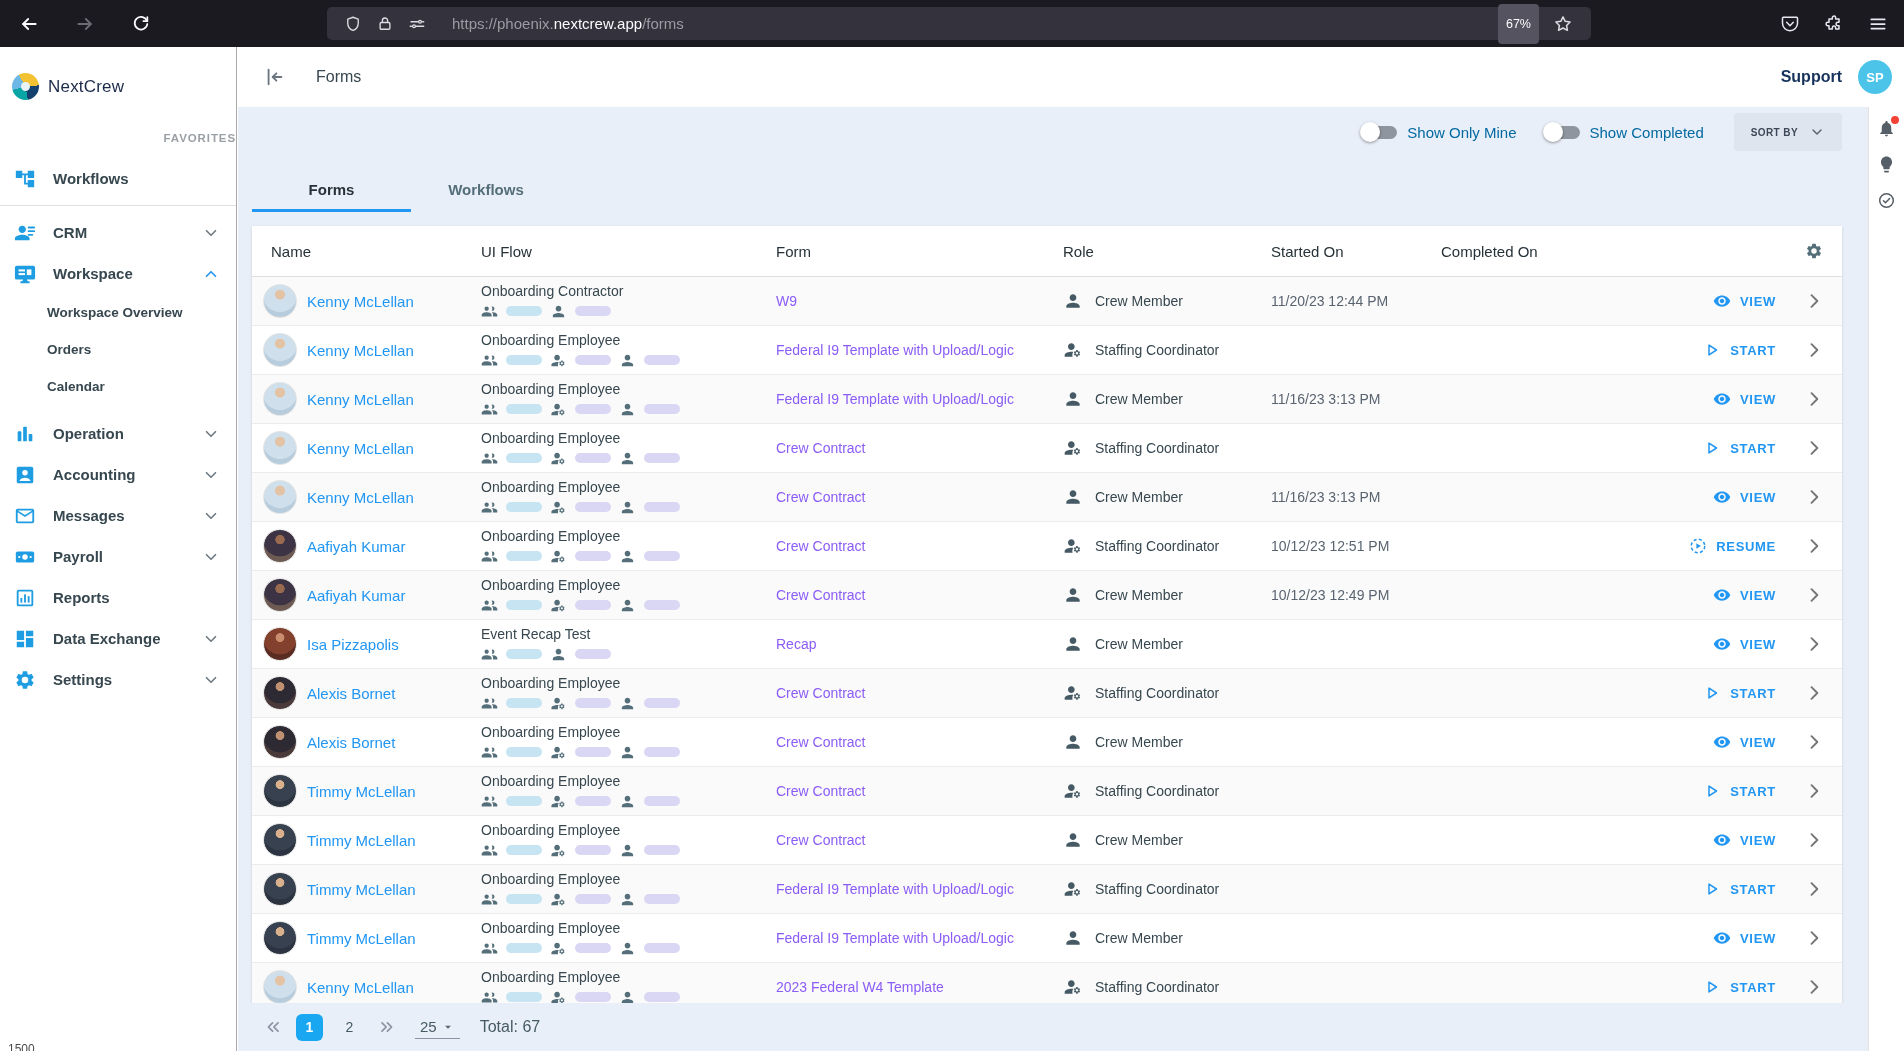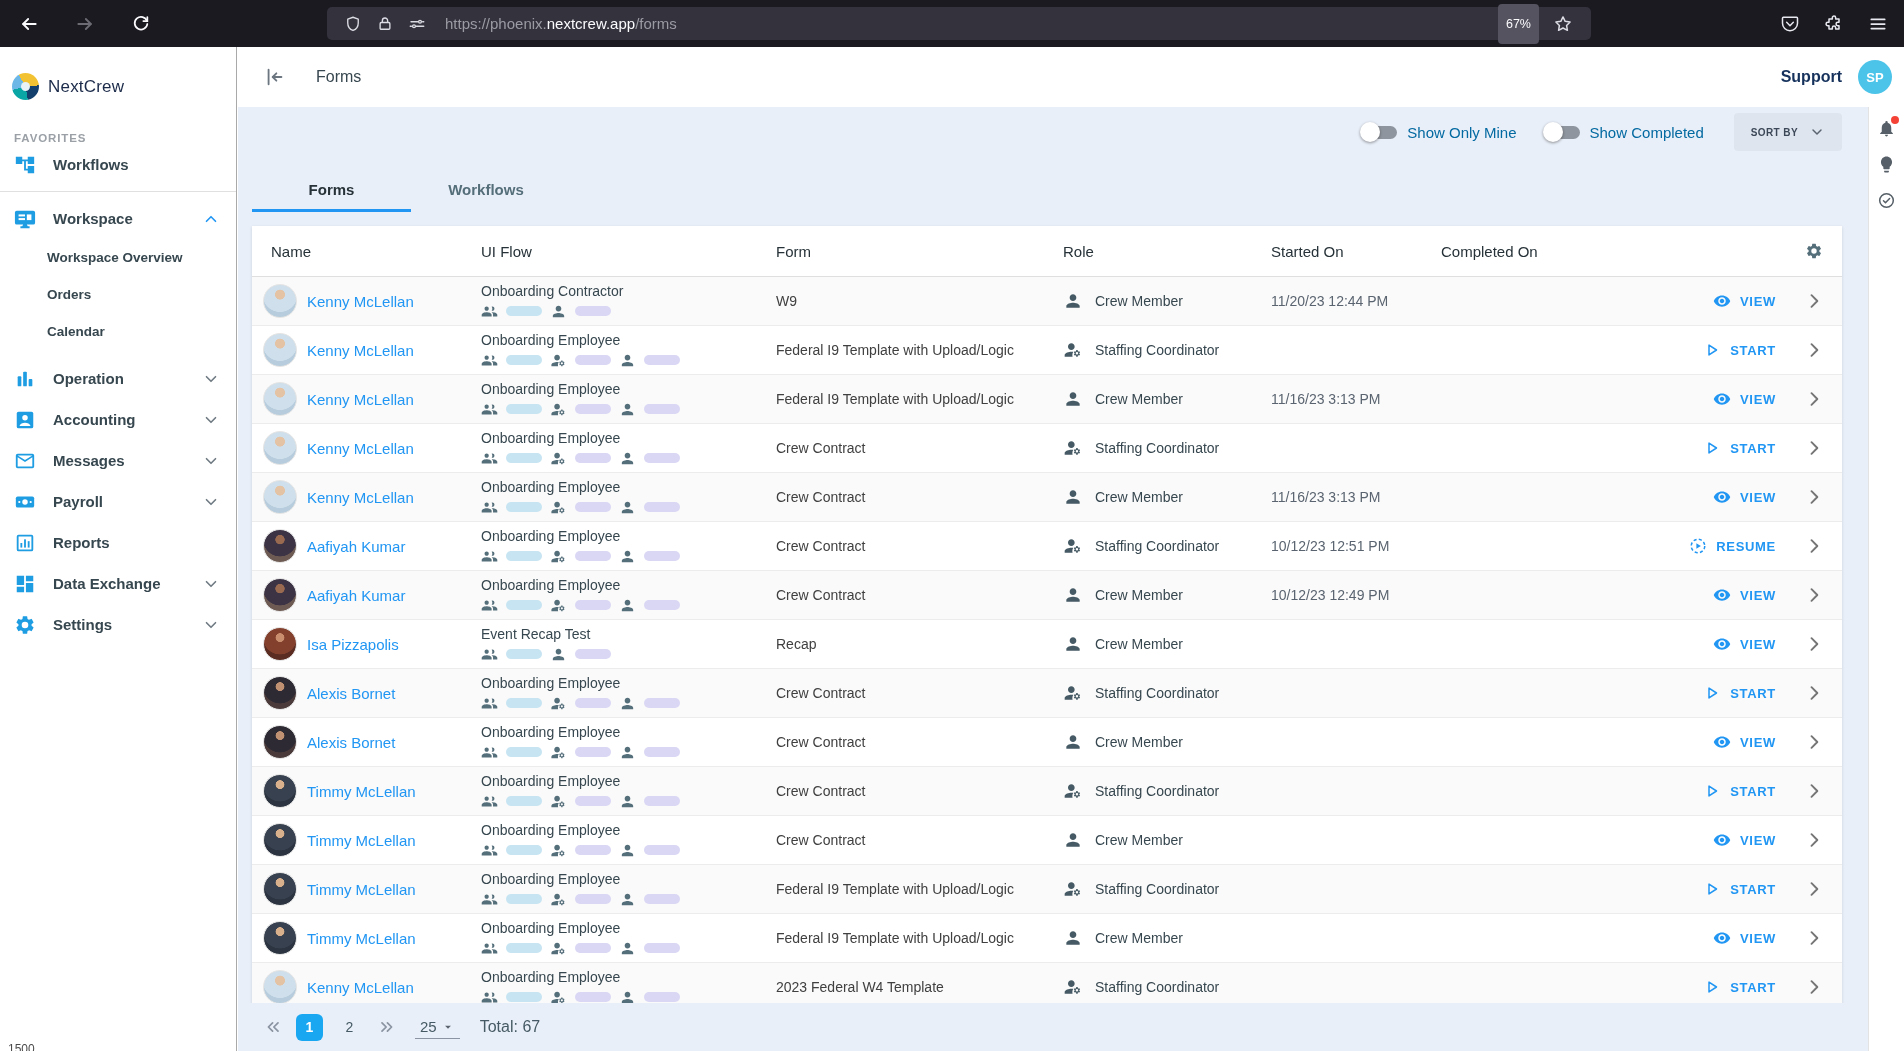--- a/index.html
+++ b/index.html
@@ -7,34 +7,34 @@
   svg { display:block; width:100%; height:100%; }
   .ic { display:inline-block; flex:none; }
 
   
   .browser-bar { position:absolute; left:0; top:0; width:100%; height:47px; background:#1b1a21; display:flex; align-items:center; z-index:50; }
   .bb-btn { width:30px; height:30px; color:#fbfbfe; display:grid; place-items:center; margin-left:14px; }
   .bb-btn .ic { width:20px; height:20px; }
   .bb-btn.disabled { color:#6c6b74; }
   .url-pill { position:absolute; left:327px; top:7px; width:1264px; height:33px; background:#33323d; border-radius:5px; display:flex; align-items:center; padding:0 10px; }
   .url-ic { width:18px; height:18px; color:#dcdce4; margin:0 7px; }
-  .url-text { margin-left:12px; font-size:15px; color:#9b9ba4; white-space:nowrap; }
+  .url-text { margin-left:19px; font-size:15px; color:#9b9ba4; white-space:nowrap; }
   .url-text .domain { color:#fbfbfe; }
   .zoom-badge { margin-left:auto; background:#54535f; color:#fbfbfe; font-size:12.5px; padding:13px 8px; border-radius:4px; }
   .star-btn { width:20px; height:20px; color:#dcdce4; margin:0 8px 0 14px; }
   .bb-right { position:absolute; right:16px; top:0; height:47px; display:flex; align-items:center; gap:24px; color:#e8e8f0; }
   .bb-right .ic { width:20px; height:20px; }
 
   
   .sidebar { position:absolute; left:0; top:47px; bottom:0; width:237px; background:#fff; border-right:1px solid #a9a9a9; z-index:10; }
   .brand { display:flex; align-items:center; gap:9px; padding:26px 0 0 12px; }
   .brand-logo { width:27px; height:27px; border-radius:50%; background:conic-gradient(from -30deg, #f2c232 0 115deg, #14406e 115deg 200deg, #0aa5a5 200deg 285deg, #6cb7e6 285deg 360deg); position:relative; }
   .brand-logo::after { content:""; position:absolute; left:9px; top:9px; width:9px; height:9px; border-radius:50%; background:#e9f2f6; }
   .brand-name { font-size:17px; font-weight:400; color:#1c2b4a; letter-spacing:.2px; }
-  .fav-label { margin:32px 0 0 14px; font-size:11.5px; font-weight:700; color:#9aa0a6; letter-spacing:.9px; }
+  .fav-label { margin:32px 0 14px 14px; font-size:11.5px; font-weight:700; color:#9aa0a6; letter-spacing:.9px;text-align:right; }
   .nav-item { height:41px; display:flex; align-items:center; padding-left:14px; gap:17px; cursor:pointer; }
   .nav-icon { width:22px; height:22px; color:#1e9de3; }
   .nav-label { font-size:15px; font-weight:600; color:#37474f; flex:1; }
   .nav-chevron { width:18px; height:18px; margin-right:16px; color:#6f7a83; }
   .nav-chevron.blue { color:#2196f3; }
   .nav-divider { height:1px; background:#e0e0e0; margin:6px 0; }
   .nav-children { margin-bottom:8px; }
   .nav-child { height:37px; display:flex; align-items:center; padding-left:47px; font-size:13.5px; font-weight:600; color:#37474f; cursor:pointer; }
   .artifact { position:absolute; left:8px; top:1042px; font-size:12px; color:#4a4a4a; z-index:60; }
 
@@ -71,21 +71,21 @@
   .tab.active { color:#263238; font-weight:700; }
   .tab.active::after { content:""; position:absolute; left:0; right:0; bottom:0; height:3px; background:#2196f3; }
 
   
   .table-card { position:absolute; left:14px; right:26px; top:119px; bottom:0; background:#fff; box-shadow:0 1px 3px rgba(0,0,0,.12); }
   .thead { display:flex; align-items:center; height:51px; border-bottom:1px solid #dfdfdf; font-size:15px; color:#263238; }
   .trow { display:flex; align-items:center; height:49px; border-bottom:1px solid #ececec; background:#fff; }
   .trow.odd { background:#fafafa; }
   .c-name{ width:229px; display:flex; align-items:center; }
   .thead .c-name{ padding-left:19px; }
-  .c-flow{ width:295px; } .c-form{ width:287px; font-size:14px; color:#404040; }
+  .c-flow{ width:295px; } .c-form{ width:287px; font-size:14px; color:#8b5cf6; }
   .c-role{ width:208px; display:flex; align-items:center; gap:12px; font-size:14px; color:#37474f; }
   .c-started{ width:170px; font-size:14px; color:#5a6470; }
   .c-completed{ width:140px; font-size:14px; color:#5a6470; }
   .c-action{ flex:1; display:flex; align-items:center; justify-content:flex-end; padding-right:10px; }
   .c-chev{ width:56px; display:flex; align-items:center; justify-content:center; }
   .avatar { width:34px; height:34px; border-radius:50%; margin-left:11px; flex:none; border:1px solid #e4e4e4; }
   .avatar.kenny  { background:radial-gradient(circle at 50% 30%, #e3c3a4 0 17%, #cfdfeb 19% 62%, #b7cddd 64%); }
   .avatar.aafiyah{ background:radial-gradient(circle at 50% 30%, #9a6a50 0 16%, #3c3344 18% 60%, #6d5a52 62%); }
   .avatar.isa    { background:radial-gradient(circle at 50% 30%, #c98e6e 0 15%, #83402c 17% 60%, #5a2c22 62%); }
   .avatar.alexis { background:radial-gradient(circle at 50% 30%, #c09072 0 15%, #2e2a33 17% 60%, #4a3a3a 62%); }
@@ -202,20 +202,36 @@
           <svg viewBox="0 0 24 24" fill="currentColor">
             <path d="M22 11V3h-7v3H9V3H2v8h7V8h2v10h4v3h7v-8h-7v3h-2V8h2v3z"></path>
           </svg>
         </span>
         <span class="nav-label">Workflows</span>
       </div>
       <div class="nav-divider"></div>
       <div class="nav-item">
         <span class="ic nav-icon">
           <svg viewBox="0 0 24 24" fill="currentColor">
+            <path d="M9 12c2.21 0 4-1.79 4-4S11.21 4 9 4 5 5.79 5 8s1.79 4 4 4zm0 2c-2.67 0-8 1.34-8 4v2h16v-2c0-2.66-5.33-4-8-4z"></path>
+            <rect x="15" y="5" width="8" height="2" rx="1"></rect>
+            <rect x="15" y="9" width="8" height="2" rx="1"></rect>
+            <rect x="15" y="13" width="6" height="2" rx="1"></rect>
+          </svg>
+        </span>
+        <span class="nav-label">CRM</span>
+        <span class="ic nav-chevron">
+          <svg viewBox="0 0 24 24" fill="none" stroke="currentColor" stroke-width="2.2" stroke-linecap="round" stroke-linejoin="round">
+            <path d="M6 9l6 6 6-6"></path>
+          </svg>
+        </span>
+      </div>
+      <div class="nav-item">
+        <span class="ic nav-icon">
+          <svg viewBox="0 0 24 24" fill="currentColor">
             <path d="M21 3H3a2 2 0 0 0-2 2v11a2 2 0 0 0 2 2h7l-1 2H7v2h10v-2h-2l-1-2h7a2 2 0 0 0 2-2V5a2 2 0 0 0-2-2z"></path>
             <rect x="5" y="7" width="7" height="2.2" fill="#fff"></rect>
             <rect x="14" y="7" width="5" height="6.2" fill="#fff"></rect>
             <rect x="5" y="11" width="7" height="2.2" fill="#fff"></rect>
           </svg>
         </span>
         <span class="nav-label">Workspace</span>
         <span class="ic nav-chevron blue">
           <svg viewBox="0 0 24 24" fill="none" stroke="currentColor" stroke-width="2.2" stroke-linecap="round" stroke-linejoin="round">
             <path d="M6 15l6-6 6 6"></path>

